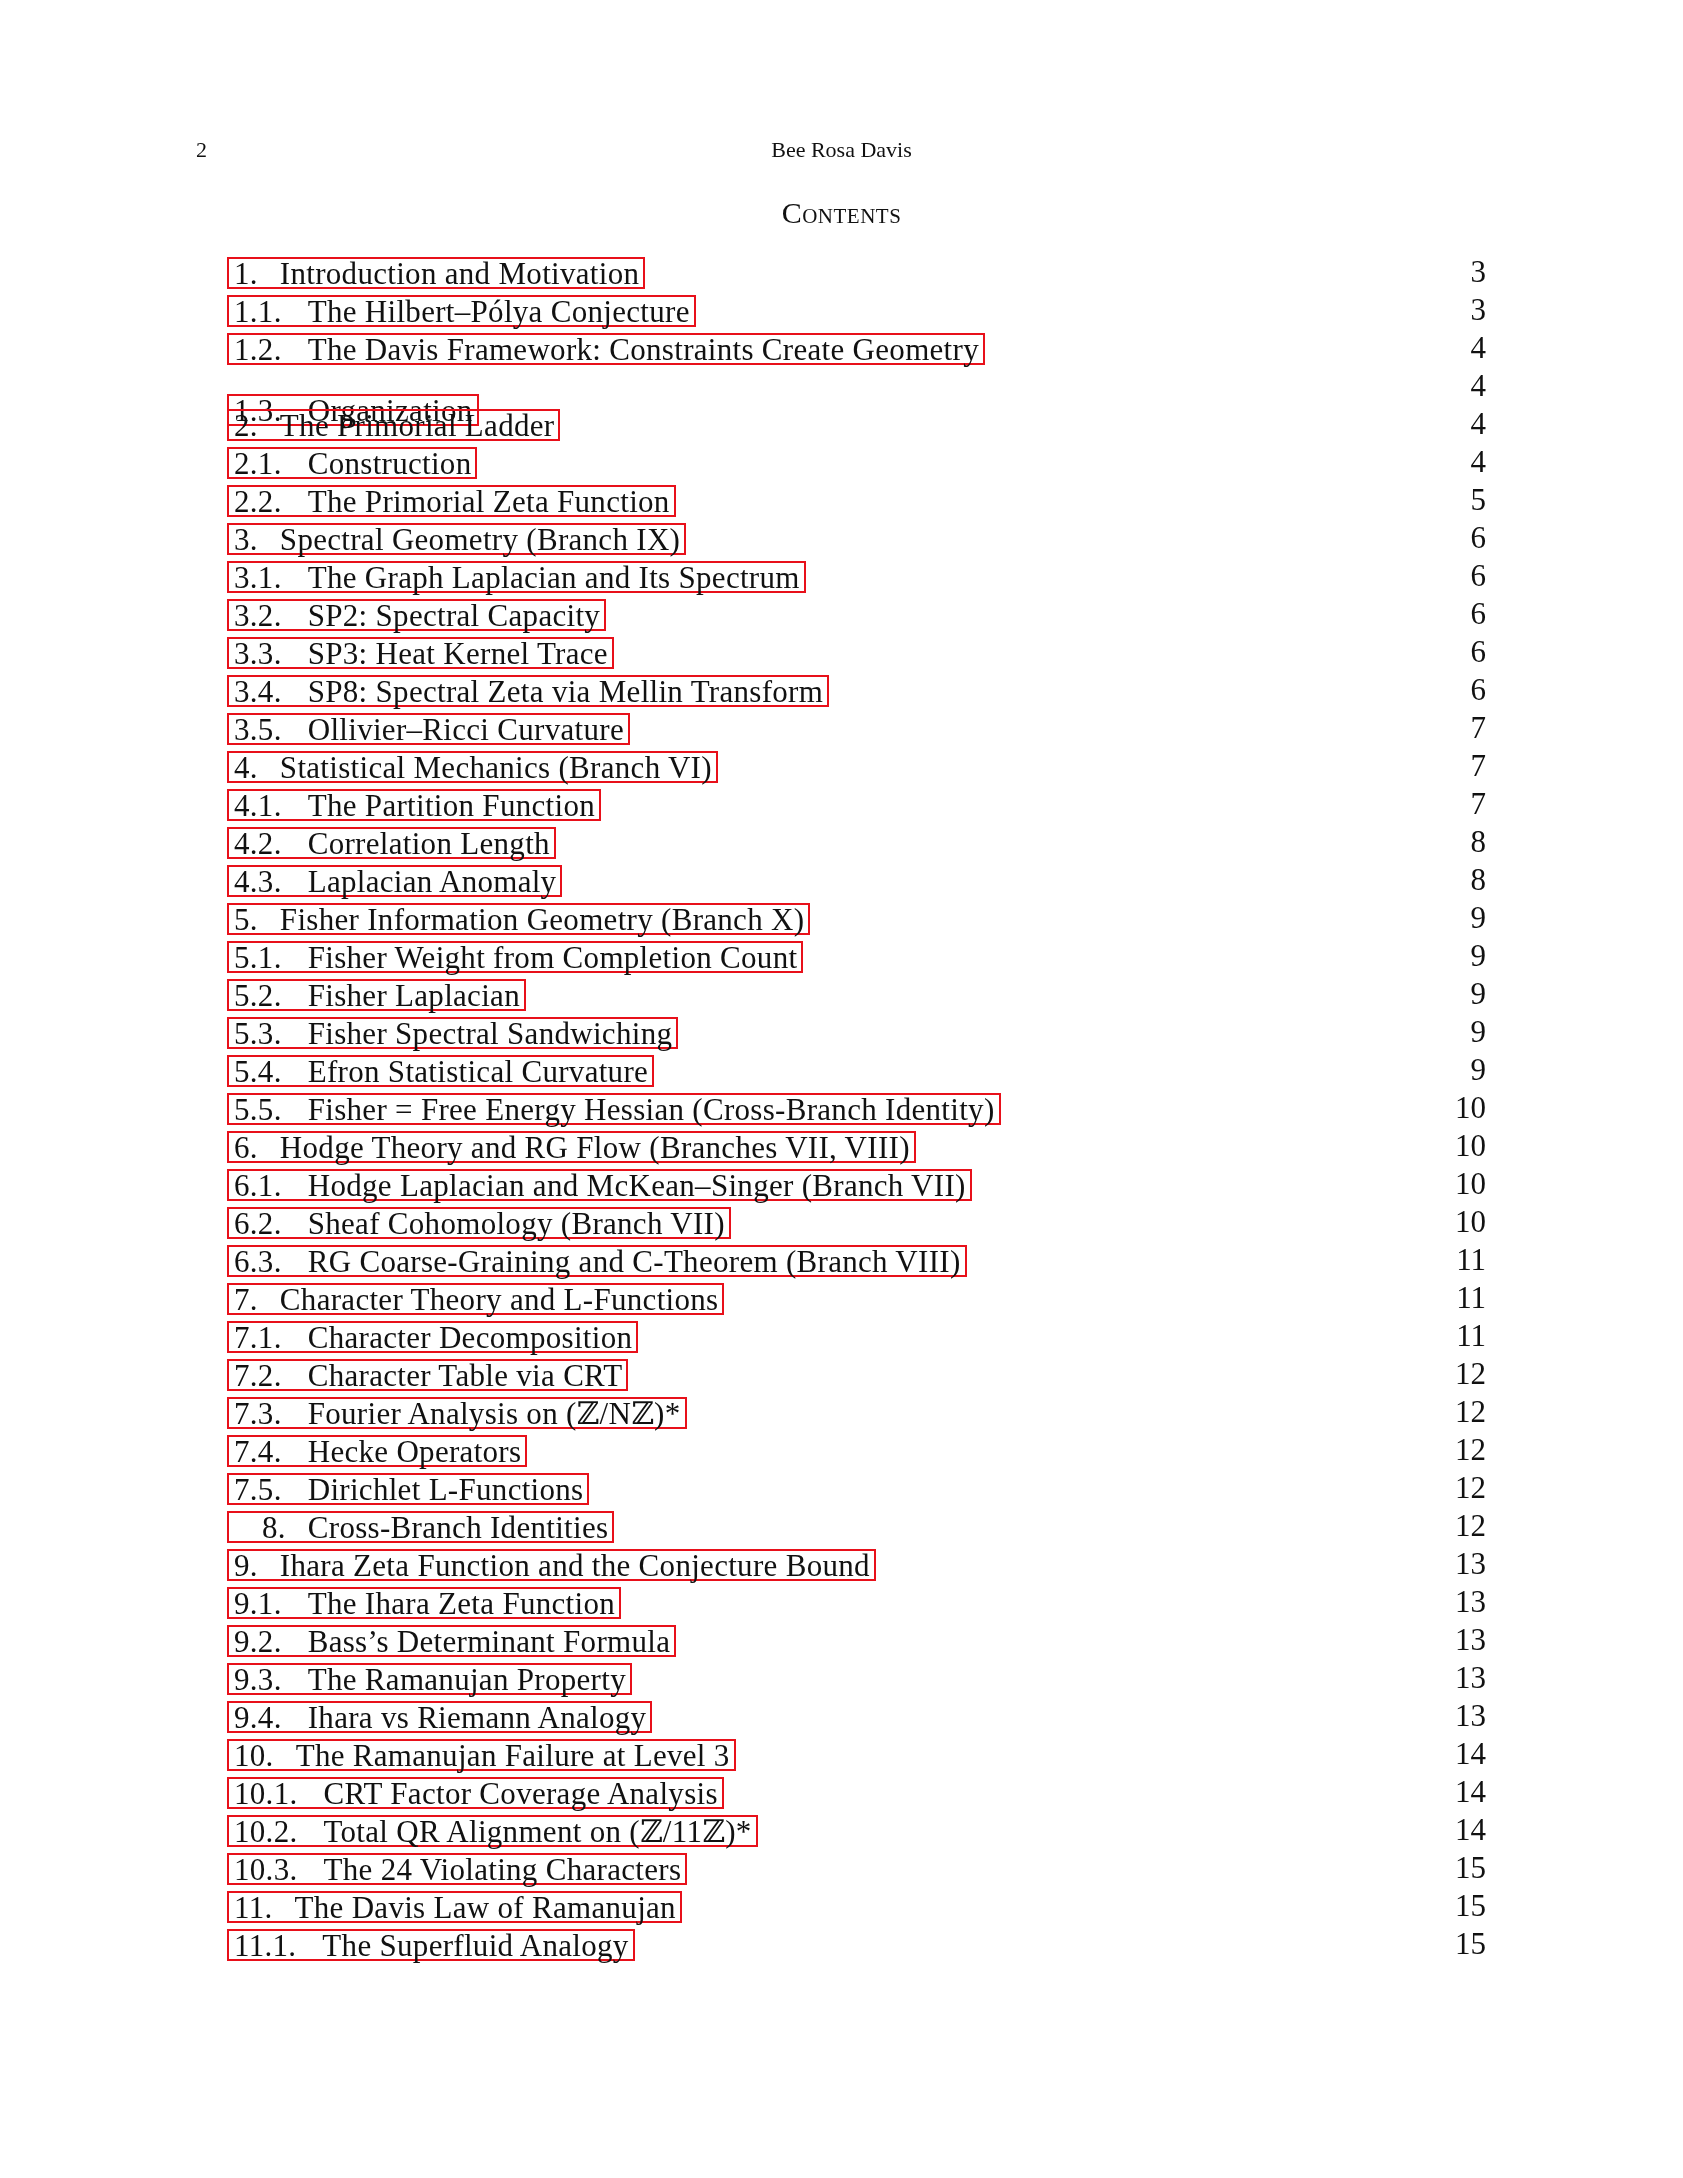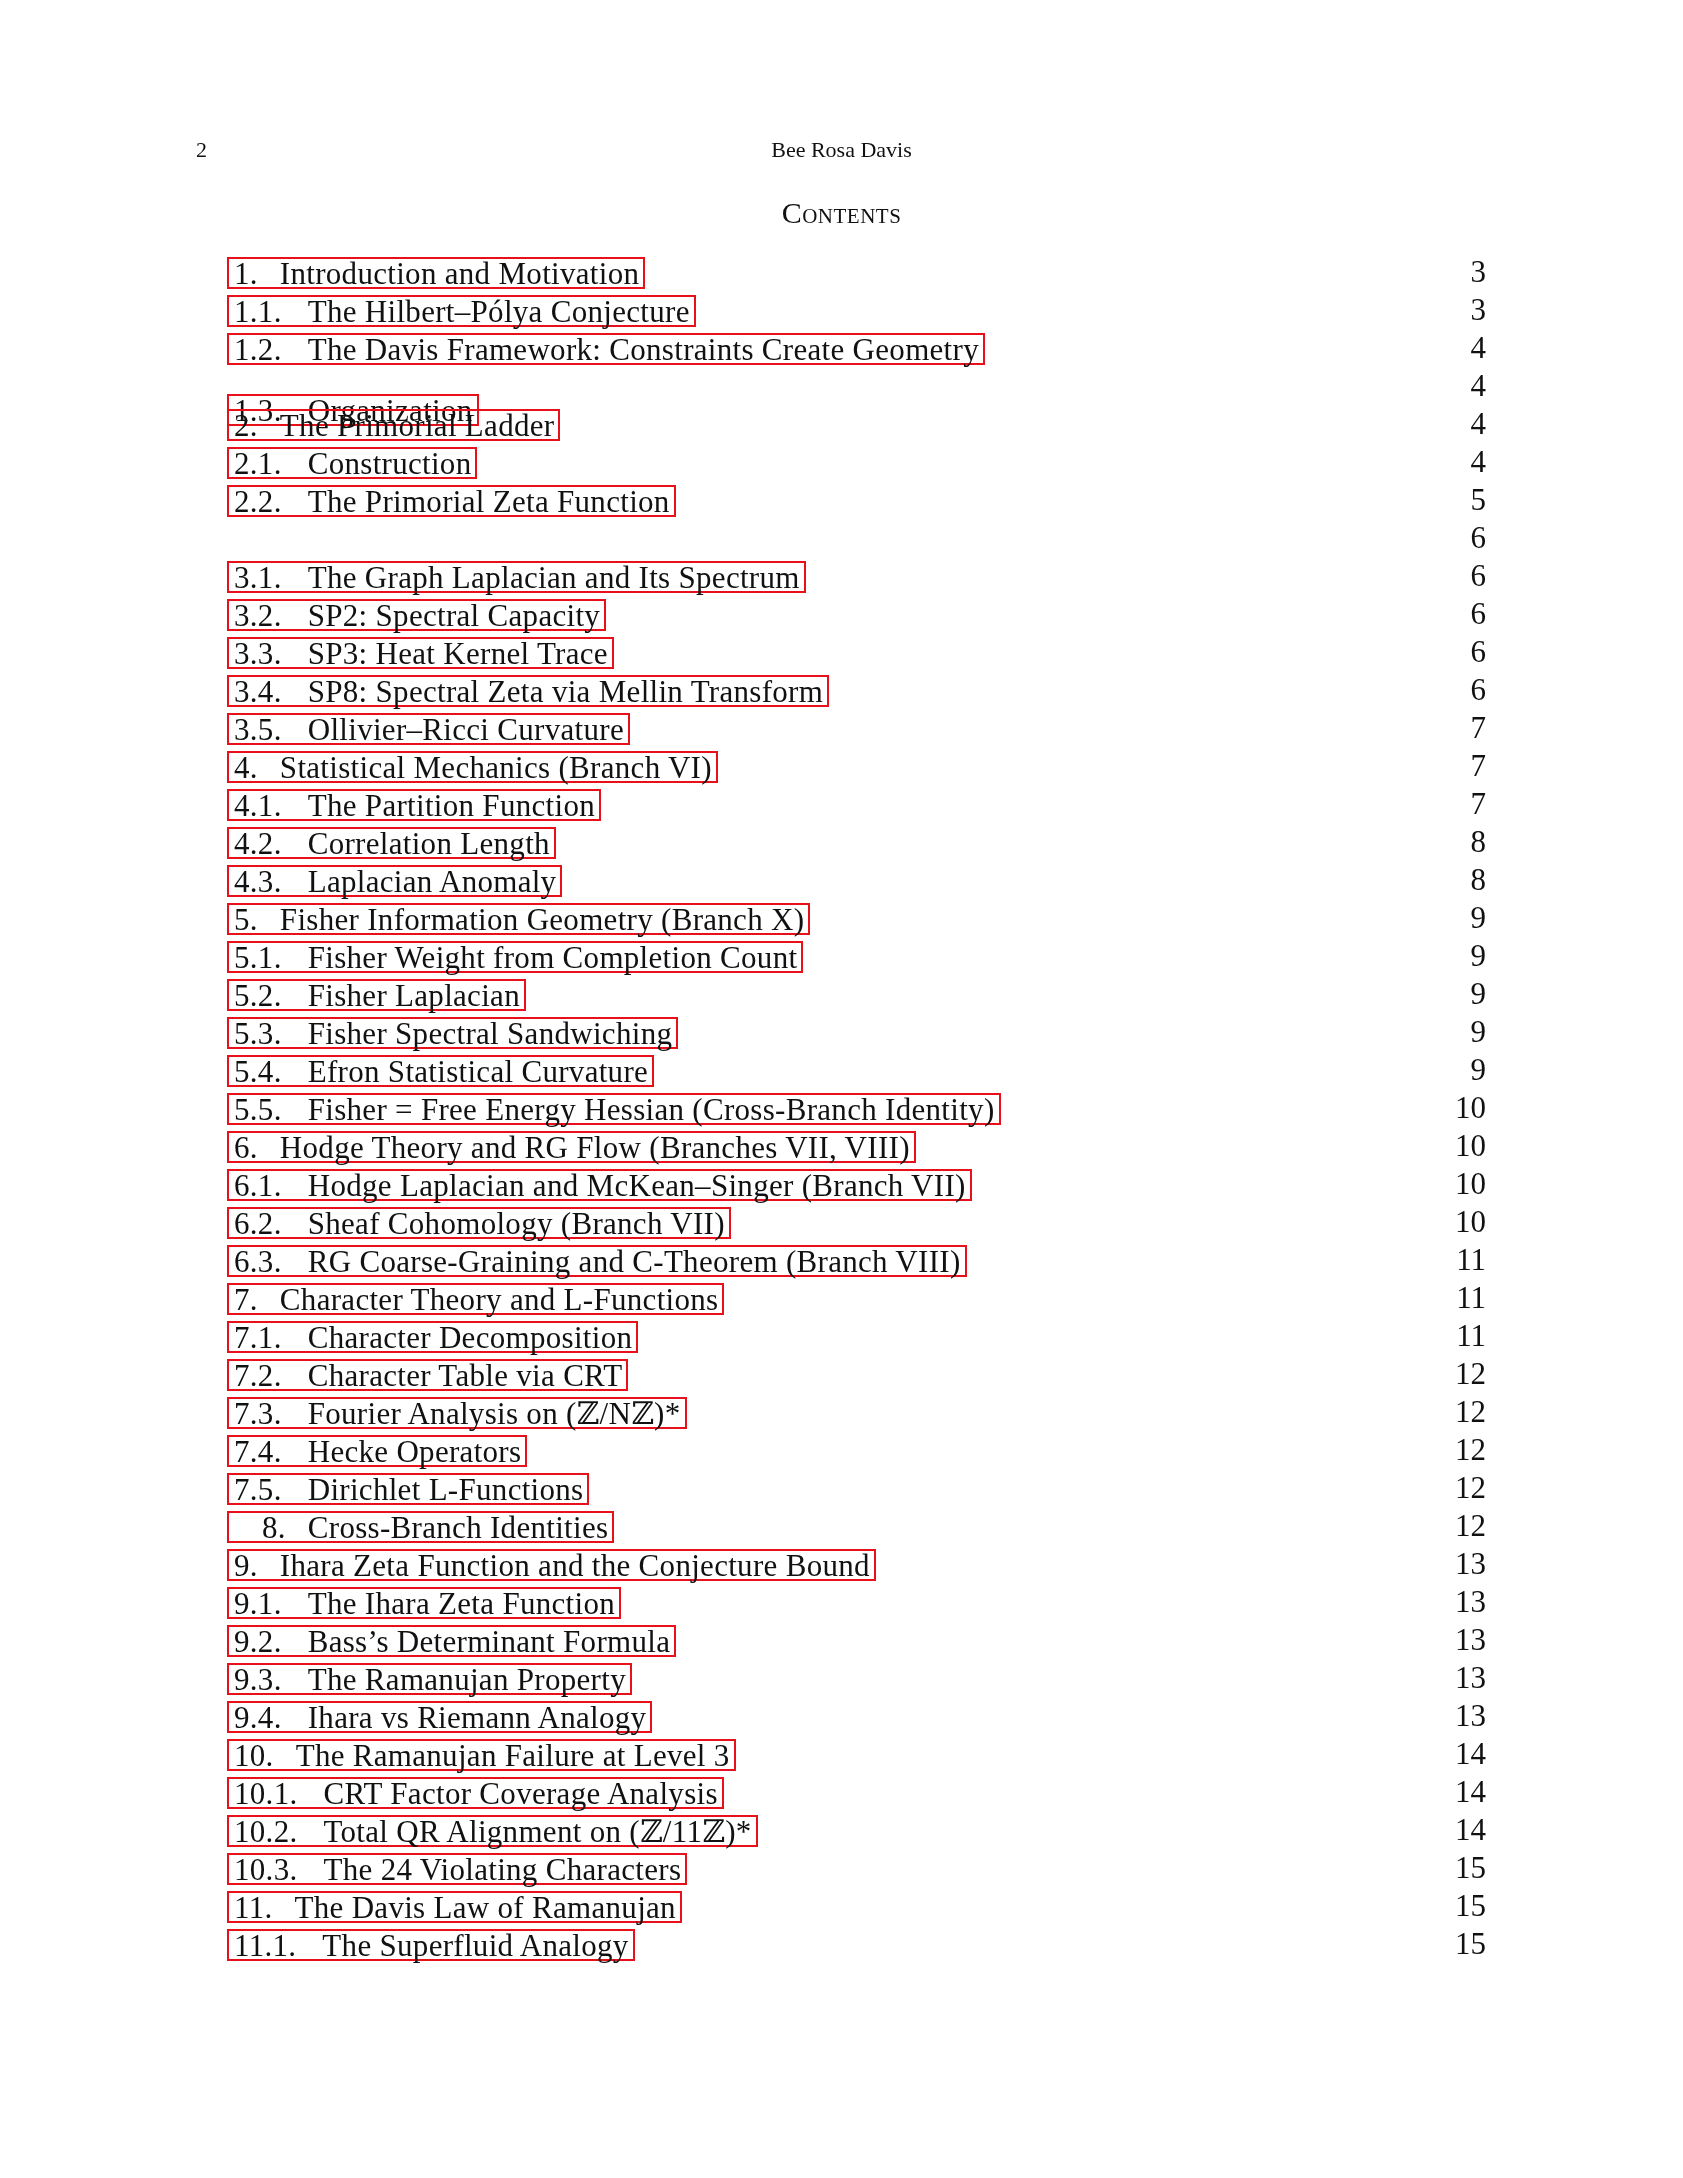--- a/index.html
+++ b/index.html
@@ -88,20 +88,23 @@
     </a>
     <span class="toc-page">4</span>
   </div>
       <div class="toc-row lvl2">
     <a class="toc-link" style="border-color: rgb(232, 16, 26);">
       <span class="toc-num">2.2.</span><span class="toc-text">The Primorial Zeta Function</span>
     </a>
     <span class="toc-page">5</span>
   </div>
       <div class="toc-row lvl1">
+    <a class="toc-link" style="border-color: rgb(232, 16, 26);">
+      <span class="toc-num">3.</span><span class="toc-text">Spectral Geometry (Branch IX)</span>
+    </a>
     <span class="toc-page">6</span>
   </div>
       <div class="toc-row lvl2">
     <a class="toc-link" style="border-color: rgb(232, 16, 26);">
       <span class="toc-num">3.1.</span><span class="toc-text">The Graph Laplacian and Its Spectrum</span>
     </a>
     <span class="toc-page">6</span>
   </div>
       <div class="toc-row lvl2">
     <a class="toc-link" style="border-color: rgb(232, 16, 26);">

